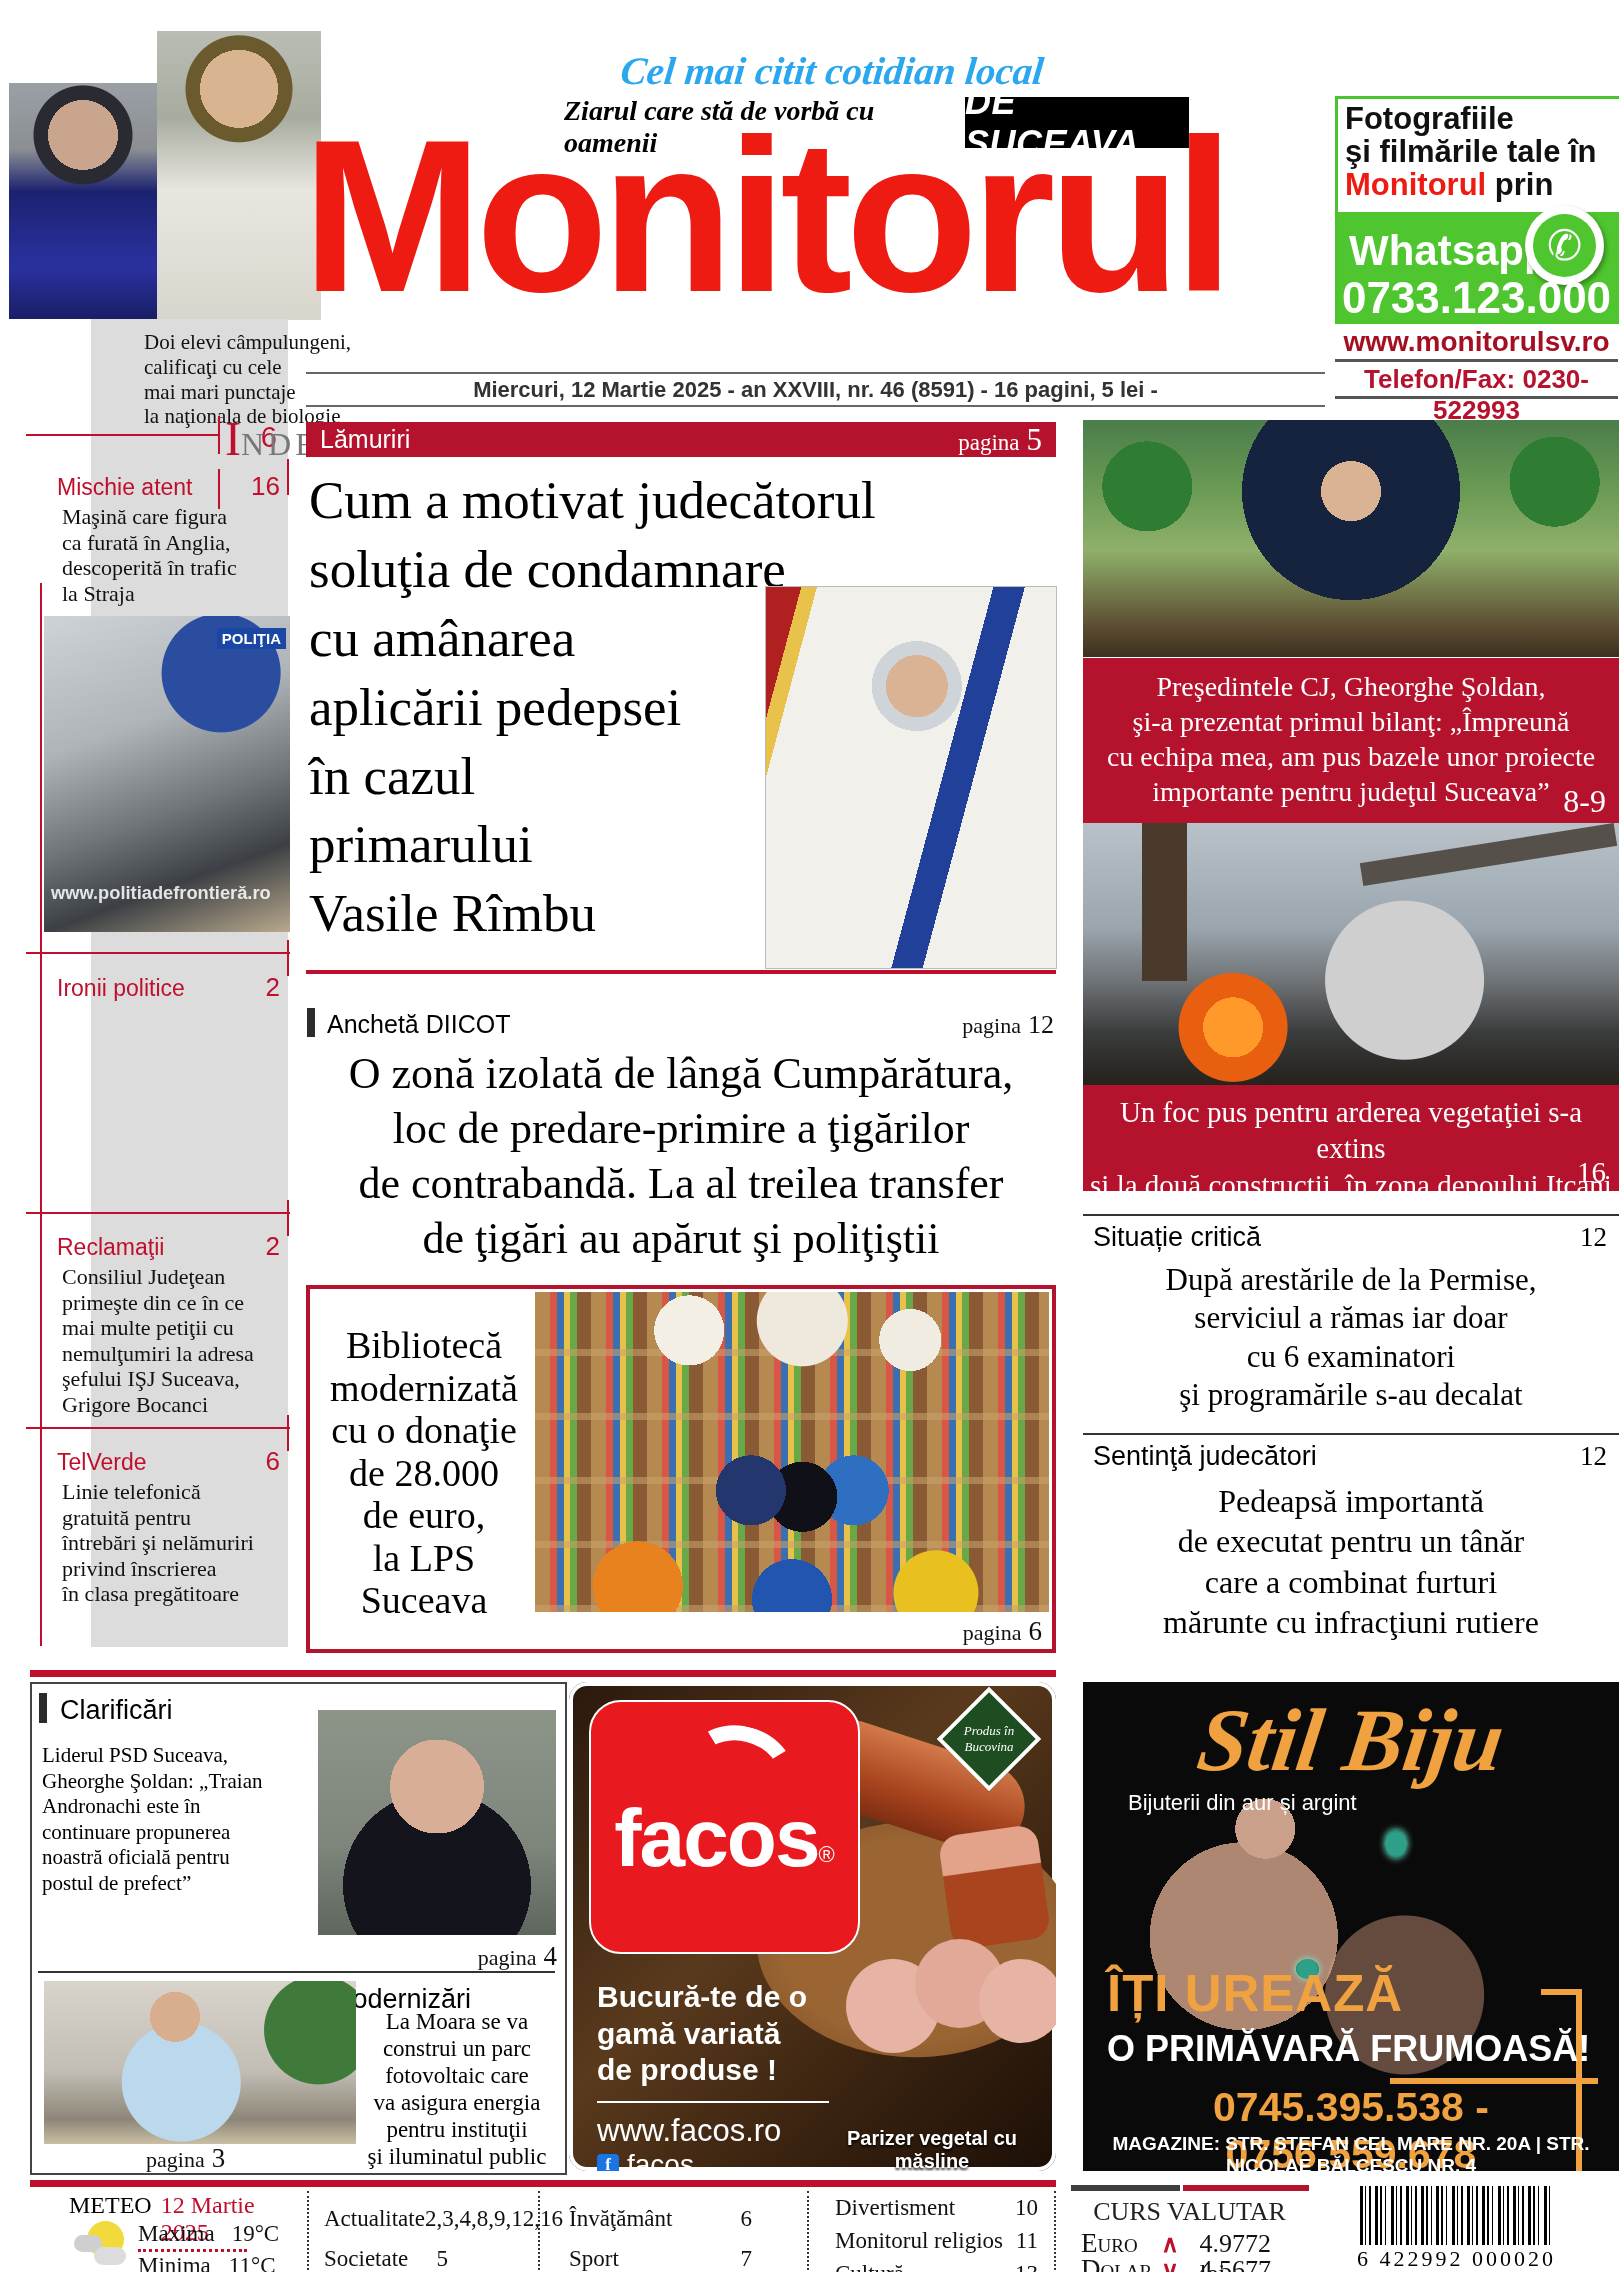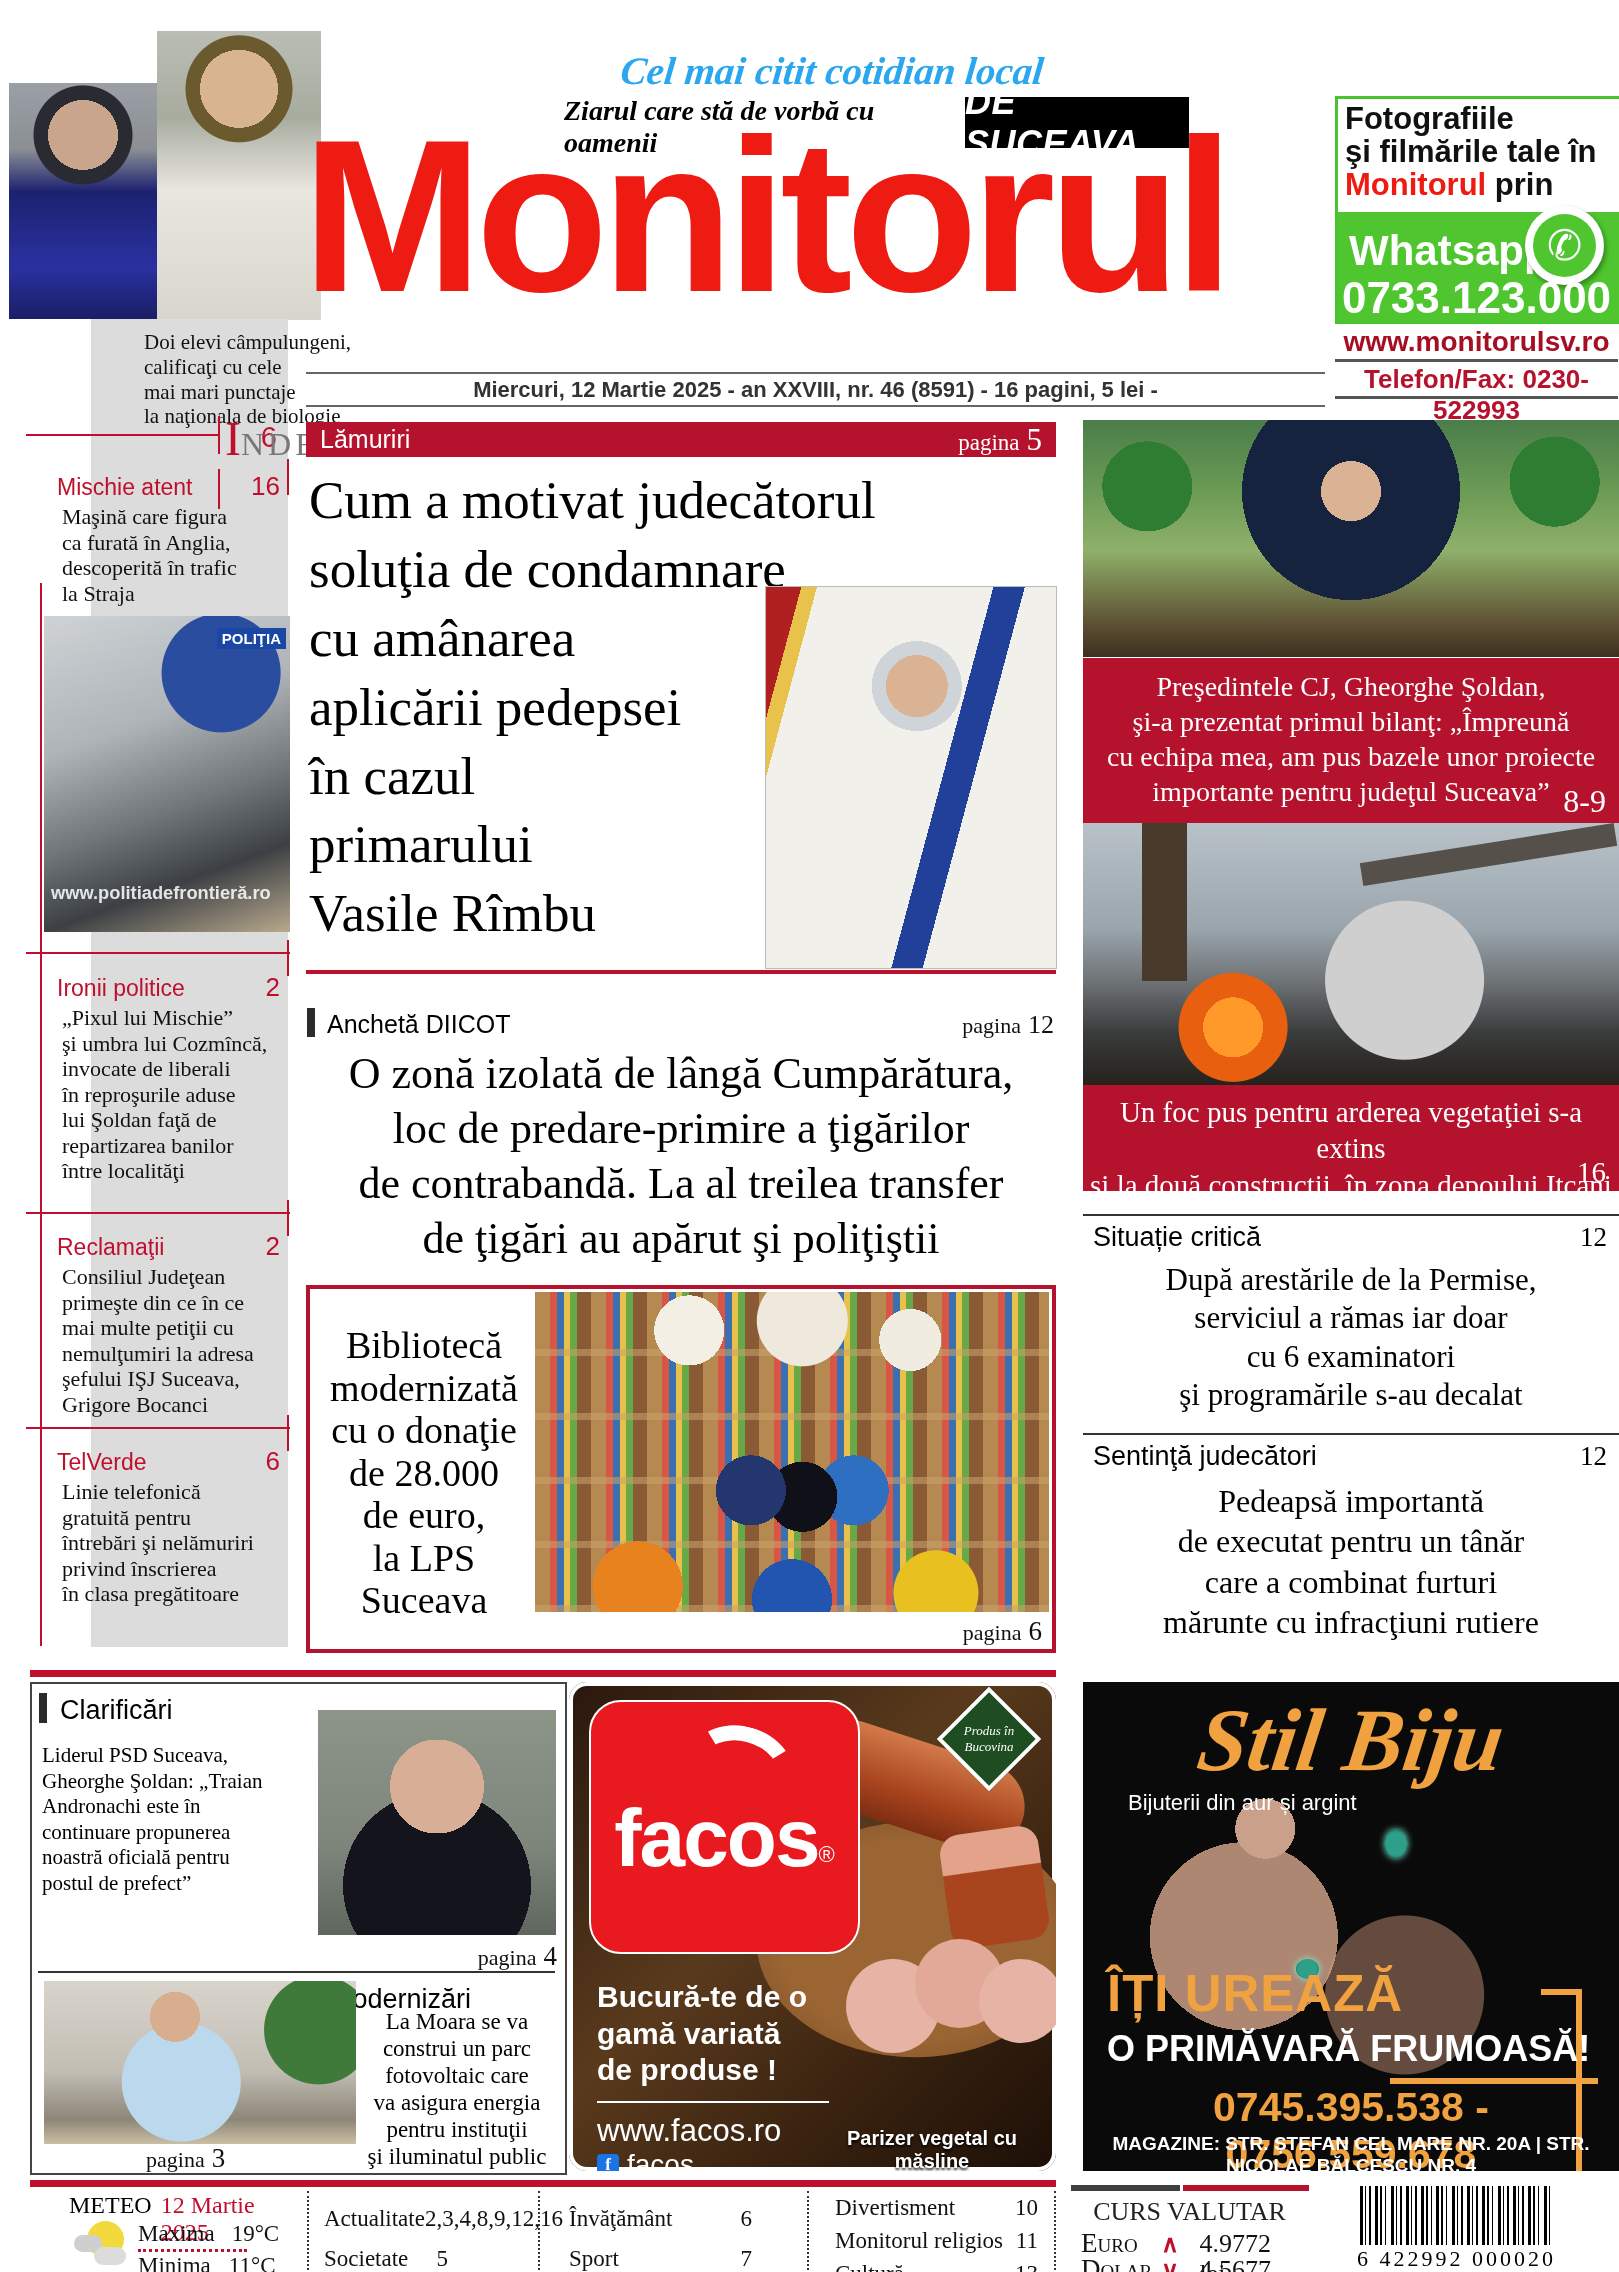--- a/index.html
+++ b/index.html
@@ -108,27 +108,20 @@
     <div class="abs" style="right:4px;top:12px;background:#1947a3;color:#fff;font-weight:bold;font-size:15px;padding:2px 5px;">POLIŢIA</div>
     <div class="abs" style="left:7px;bottom:28px;color:rgba(255,255,255,.85);font-weight:bold;font-size:18.3px;">www.politiadefrontieră.ro</div>
   </div>
 
   <div class="redline" style="left:26px;top:952px;width:264px;height:2px;"></div>
   <div class="redline" style="left:287px;top:940px;width:2px;height:36px;"></div>
   <div class="abs seclabel" style="left:57px;top:972px;width:223px;">
     <span class="sans bold" style="font-size:23px;color:#c00f2d;">Ironii politice</span>
     <span class="sans bold" style="font-size:26px;color:#c00f2d;">2</span>
   </div>
-  <div class="abs serif pre bold" style="left:62px;top:1005px;width:227px;font-size:22px;line-height:1.16;">„Pixul lui Mischie”
-şi umbra lui Cozmîncă,
-invocate de liberali
-în reproşurile aduse
-lui Şoldan faţă de
-repartizarea banilor
-între localităţi</div>
 
   <div class="redline" style="left:26px;top:1212px;width:264px;height:2px;"></div>
   <div class="redline" style="left:287px;top:1200px;width:2px;height:36px;"></div>
   <div class="abs seclabel" style="left:57px;top:1231px;width:223px;">
     <span class="sans bold" style="font-size:23px;color:#c00f2d;">Reclamaţii</span>
     <span class="sans bold" style="font-size:26px;color:#c00f2d;">2</span>
   </div>
   <div class="abs serif pre bold" style="left:62px;top:1264px;width:227px;font-size:22px;line-height:1.16;">Consiliul Judeţean
 primeşte din ce în ce
 mai multe petiţii cu

